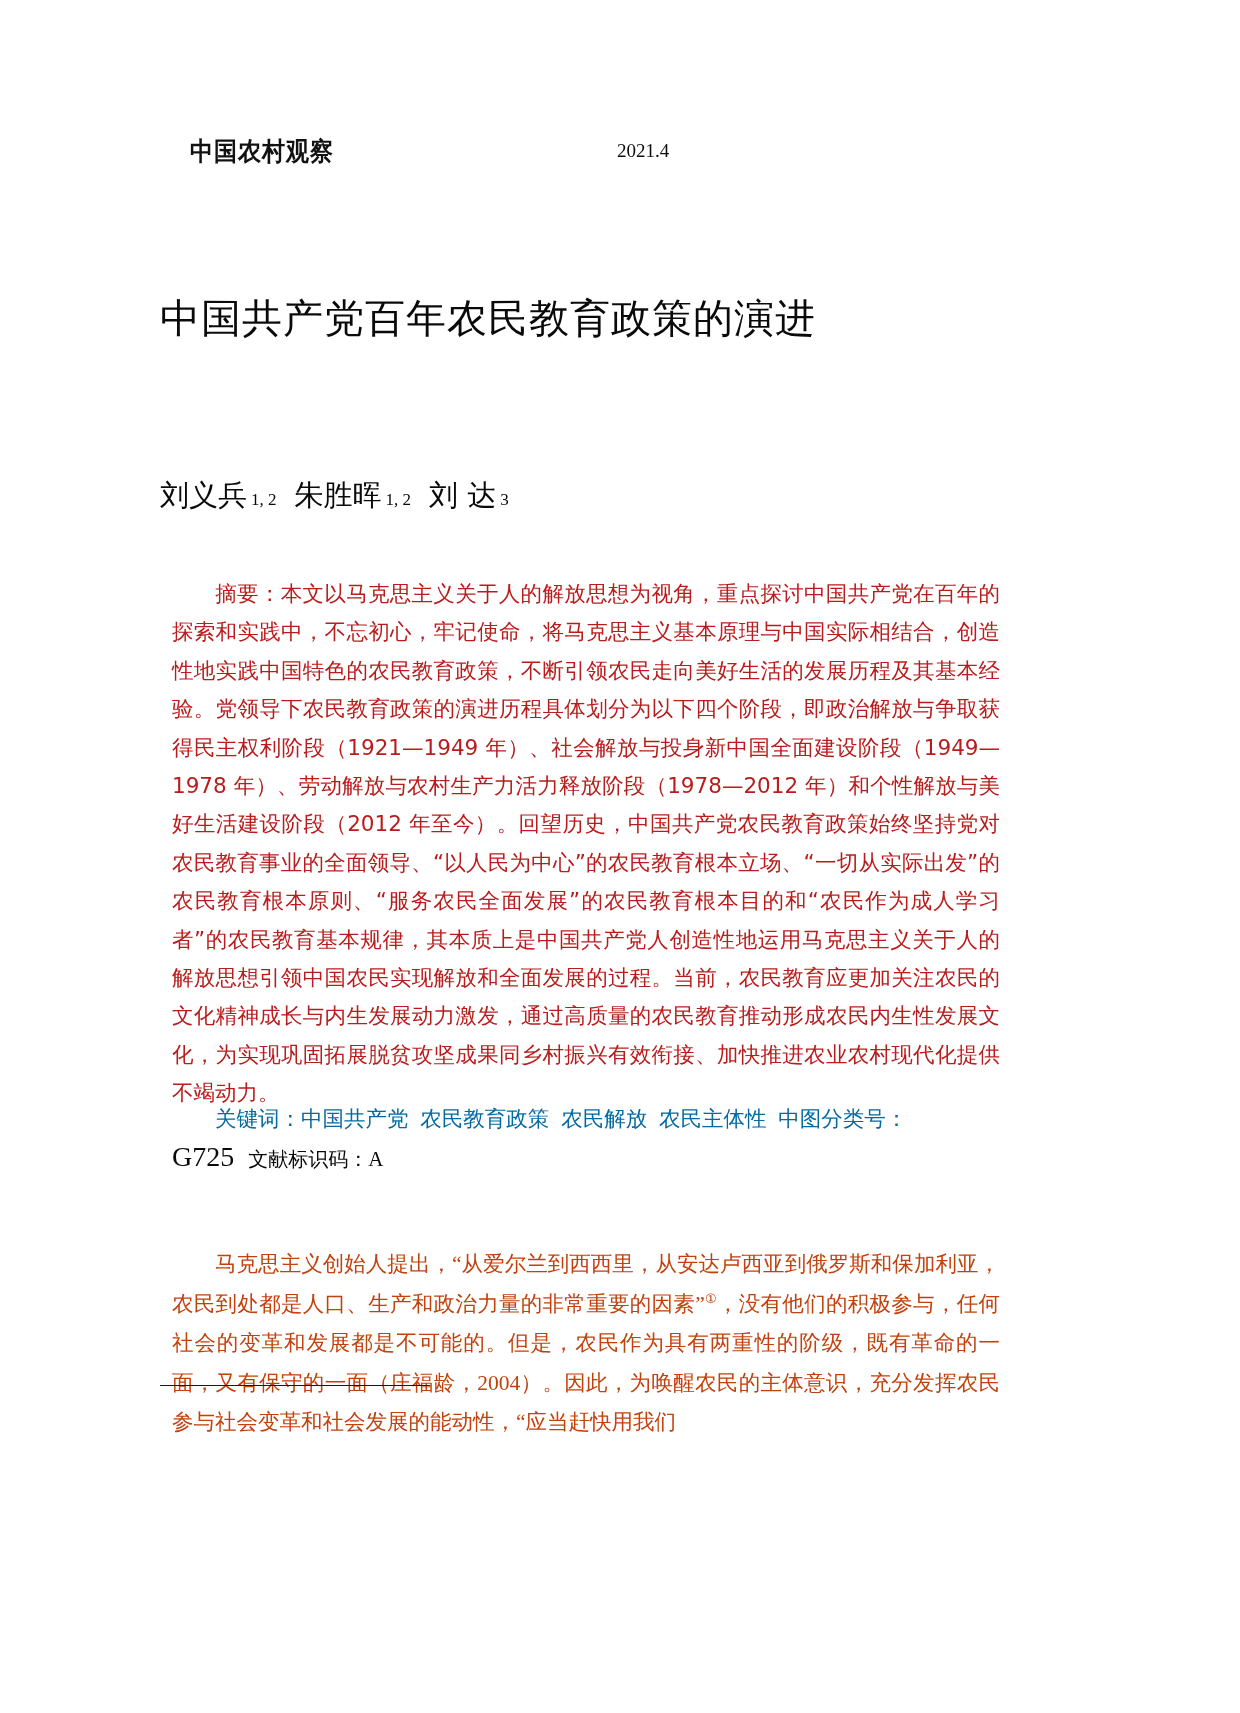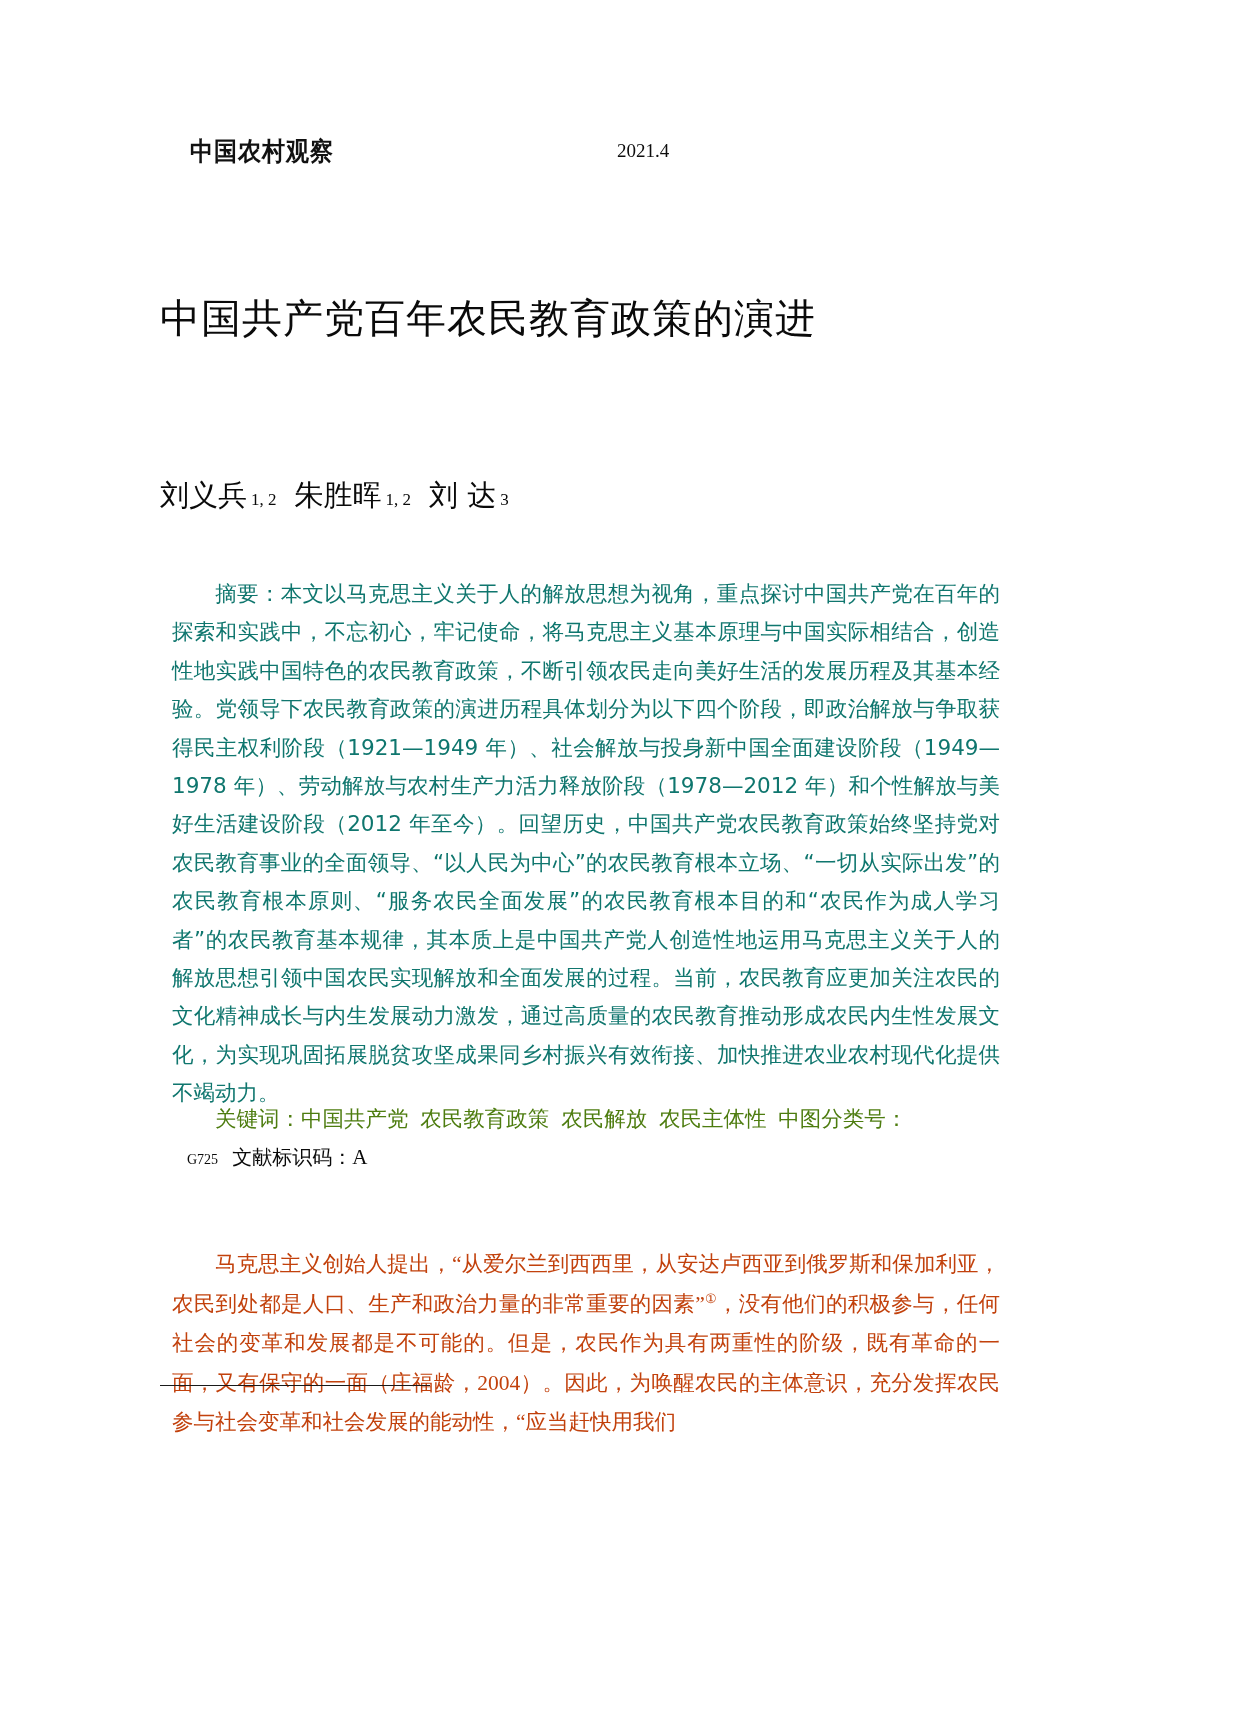--- a/index.html
+++ b/index.html
@@ -99,52 +99,51 @@
 
   
   .abstract {
     position: absolute;
     top: 575px;
     left: 172px;
     width: 828px;
     font-family: "DejaVu Sans", "Liberation Sans", sans-serif;
     font-size: 21.5px;
     line-height: 38.4px;
-    color: #0f766e;
+    color: #b91c1c;
     text-align: justify;
     text-justify: inter-character;
   }
   .abstract .ind { display: inline-block; width: 2em; }
 
   .keywords {
     position: absolute;
     top: 1100px;
     left: 172px;
     width: 828px;
     font-family: "DejaVu Sans", "Liberation Sans", sans-serif;
     font-size: 21.5px;
     line-height: 38.4px;
-    color: #4d7c0f;
+    color: #0369a1;
   }
   .keywords .ind { display: inline-block; width: 2em; }
   .kw-sep { display: inline-block; width: 0.55em; }
 
   .class-line {
     position: absolute;
     top: 1138px;
     left: 172px;
     width: 828px;
     font-size: 21.5px;
     line-height: 38.4px;
     color: #0a0a0a;
   }
   .class-line .code {
     font-family: "Liberation Serif", "DejaVu Serif", serif;
-    font-size: 14px;
-    margin-left: 15px;
+    font-size: 28px;
   }
   .class-line .cn {
     font-family: Liberation Sans, sans-serif;
     font-size: 20px;
     padding-left: 14px;
   }
   .class-line .letter {
     font-family: "Liberation Serif", "DejaVu Serif", serif;
     font-size: 21px;
   }

